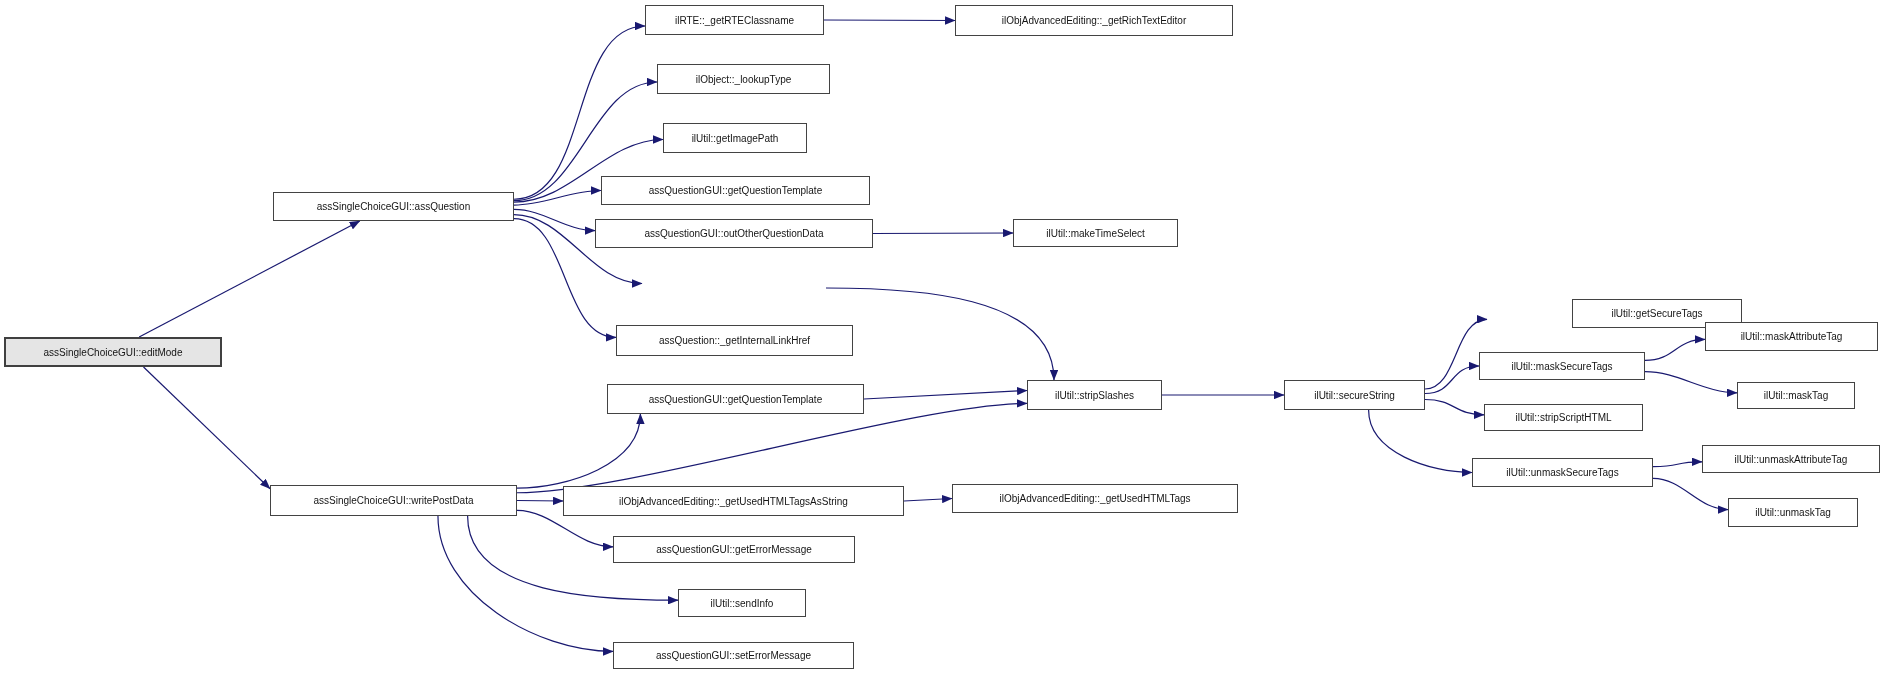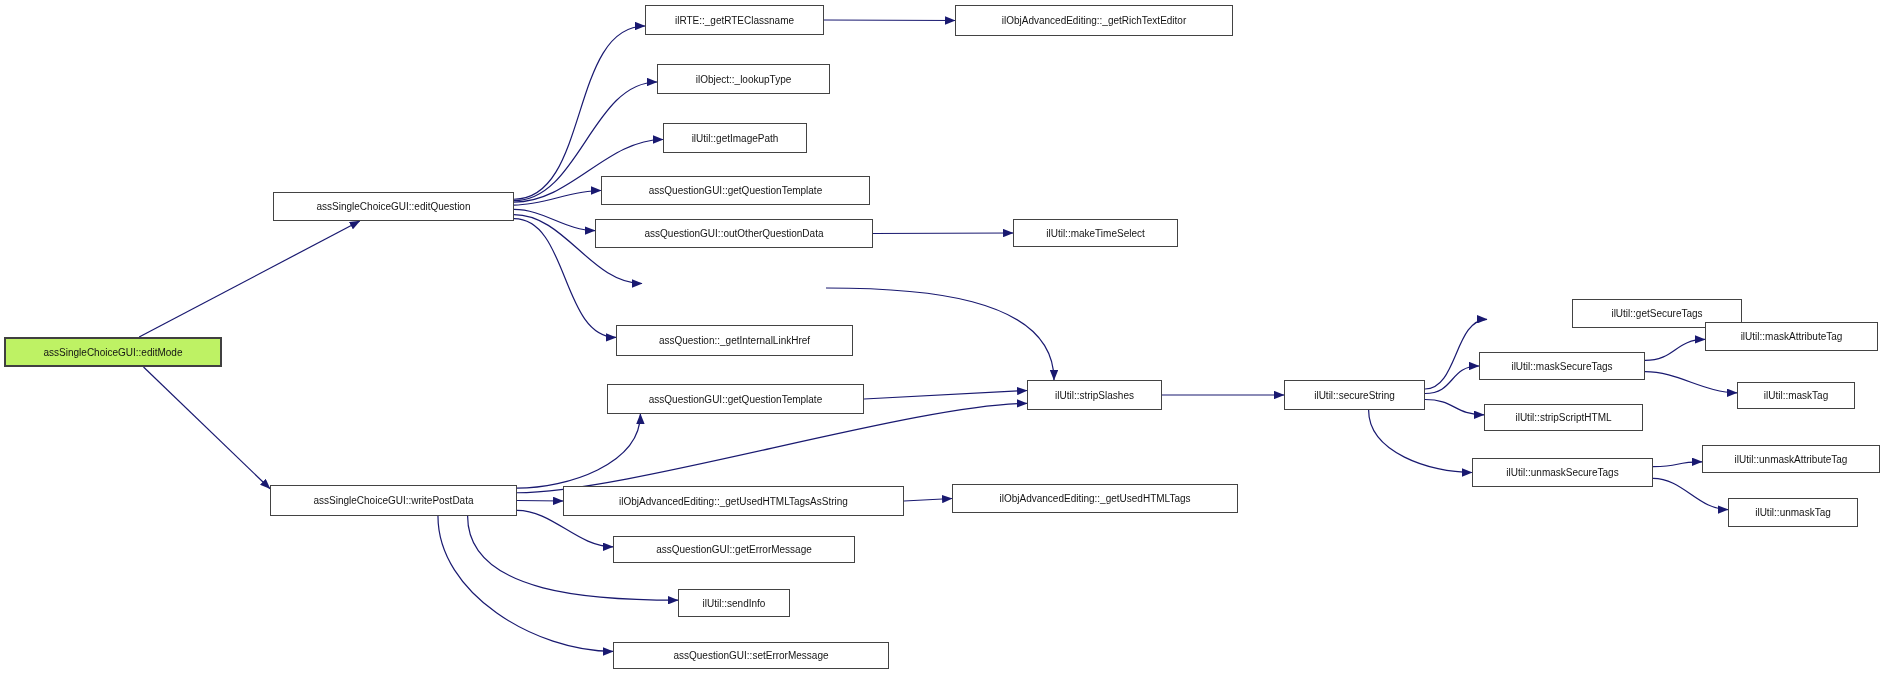--- a/index.html
+++ b/index.html
@@ -16,21 +16,21 @@
     position:absolute;
     display:flex;align-items:center;justify-content:center;
     box-sizing:border-box;
     background:#ffffff;
     border:1px solid #434343;
     font-size:10px;color:#141414;
     white-space:nowrap;
     cursor:pointer;
   }
   .node.highlight{
-    background:#bef264;
+    background:#e5e5e5;
     border:2px solid #404040;
     cursor:default;
   }
 </style>
 </head>
 <body>
 
 <div class="stage">
     <svg width="1893" height="677" viewBox="0 0 1893 677">
       <defs>
@@ -65,21 +65,21 @@
       <path d="M1368.6,410 C1368.6,452.28748898906156 1429.7125110109384,472.5 1472,472.5" class="edge" marker-end="url(#arrow)"></path>
       <path d="M1645,360.4 C1675,360.4 1675,339.4 1705,339.4" class="edge" marker-end="url(#arrow)"></path>
       <path d="M1645,371.6 C1678.0438557072264,371.6 1703.9561442927736,392.8 1737,392.8" class="edge" marker-end="url(#arrow)"></path>
       <path d="M1653,466.7 C1683,466.7 1672,461.8 1702,461.8" class="edge" marker-end="url(#arrow)"></path>
       <path d="M1653,478.3 C1683,478.3 1698,509.6 1728,509.6" class="edge" marker-end="url(#arrow)"></path>
     </svg>
     <div class="node highlight" style="left: 4px; top: 337px; width: 218px; height: 30px;">
       <span>assSingleChoiceGUI::editMode</span>
     </div>
     <div class="node" style="left: 273px; top: 192px; width: 241px; height: 29px;">
-      <span>assSingleChoiceGUI::editQuestion</span>
+      <span>assSingleChoiceGUI::assQuestion</span>
     </div>
     <div class="node" style="left: 645px; top: 5px; width: 179px; height: 30px;">
       <span>ilRTE::_getRTEClassname</span>
     </div>
     <div class="node" style="left: 955px; top: 5px; width: 278px; height: 31px;">
       <span>ilObjAdvancedEditing::_getRichTextEditor</span>
     </div>
     <div class="node" style="left: 657px; top: 64px; width: 173px; height: 30px;">
       <span>ilObject::_lookupType</span>
     </div>
@@ -136,19 +136,19 @@
     </div>
     <div class="node" style="left: 563px; top: 486px; width: 341px; height: 30px;">
       <span>ilObjAdvancedEditing::_getUsedHTMLTagsAsString</span>
     </div>
     <div class="node" style="left: 952px; top: 484px; width: 286px; height: 29px;">
       <span>ilObjAdvancedEditing::_getUsedHTMLTags</span>
     </div>
     <div class="node" style="left: 613px; top: 536px; width: 242px; height: 27px;">
       <span>assQuestionGUI::getErrorMessage</span>
     </div>
-    <div class="node" style="left: 678px; top: 589px; width: 112px; height: 28px;">
+    <div class="node" style="left: 678px; top: 589px; width: 128px; height: 28px;">
       <span>ilUtil::sendInfo</span>
     </div>
-    <div class="node" style="left: 613px; top: 642px; width: 276px; height: 27px;">
+    <div class="node" style="left: 613px; top: 642px; width: 241px; height: 27px;">
       <span>assQuestionGUI::setErrorMessage</span>
     </div>
   </div>
 
 </body></html>

